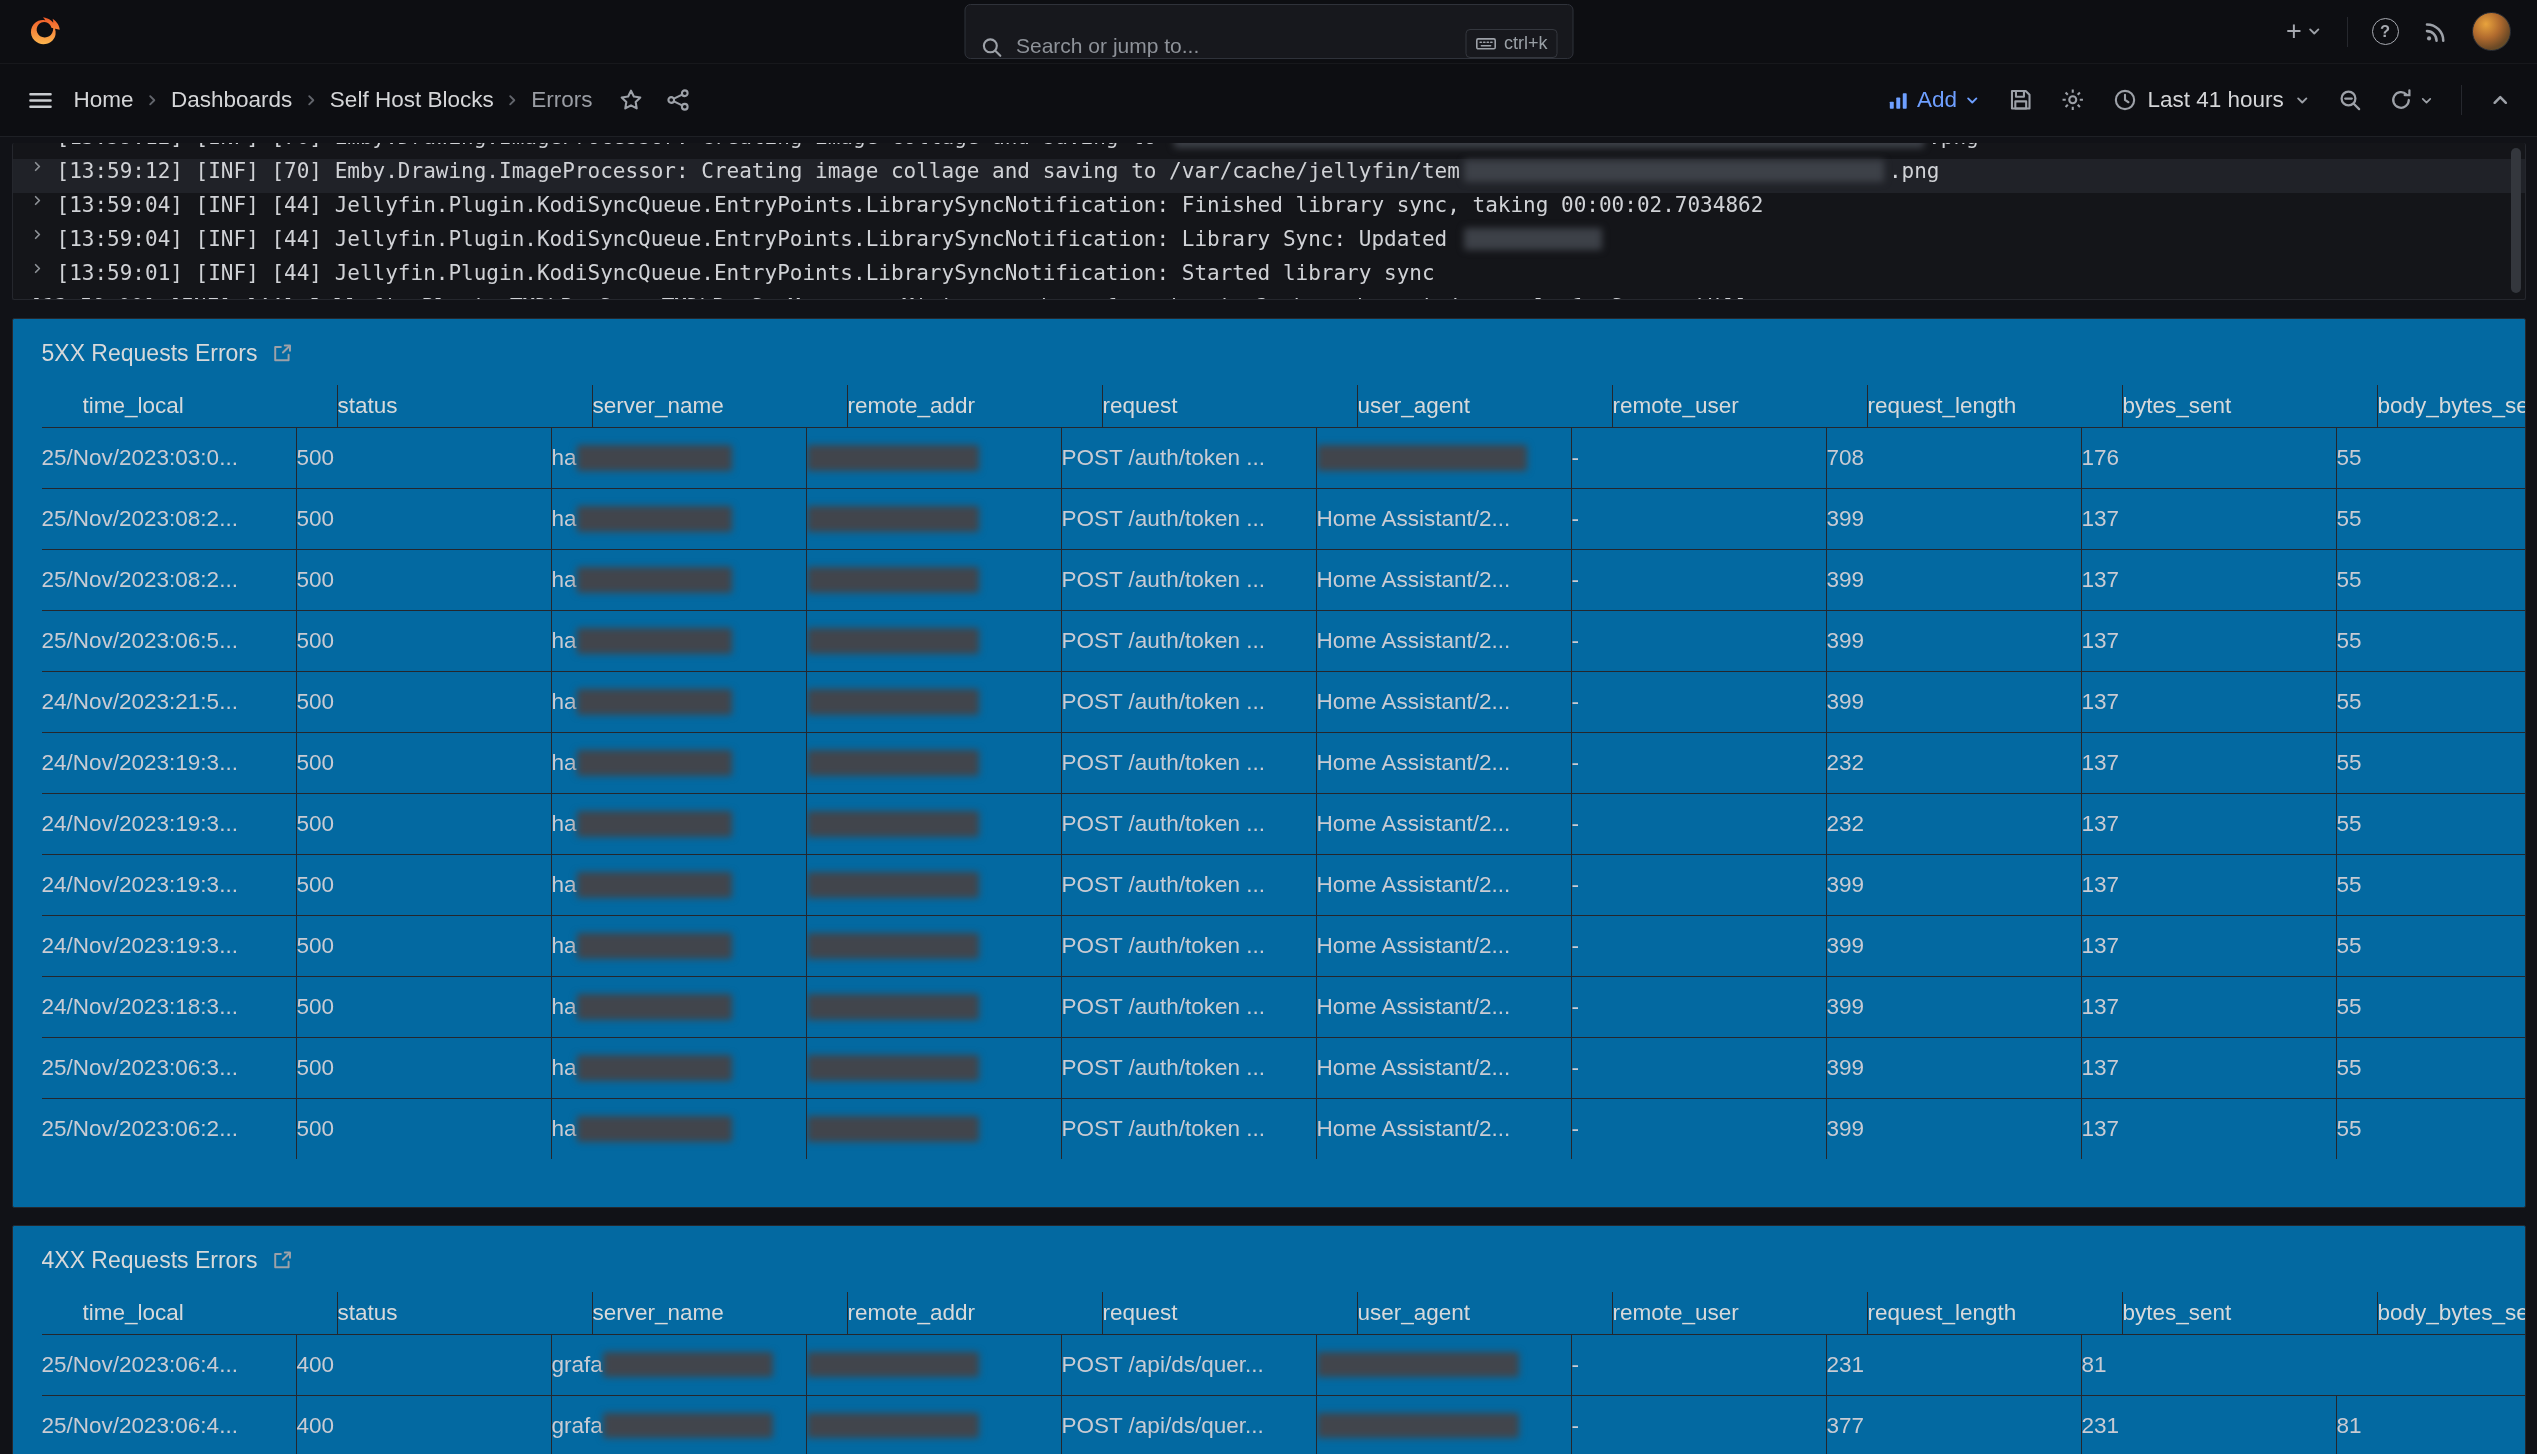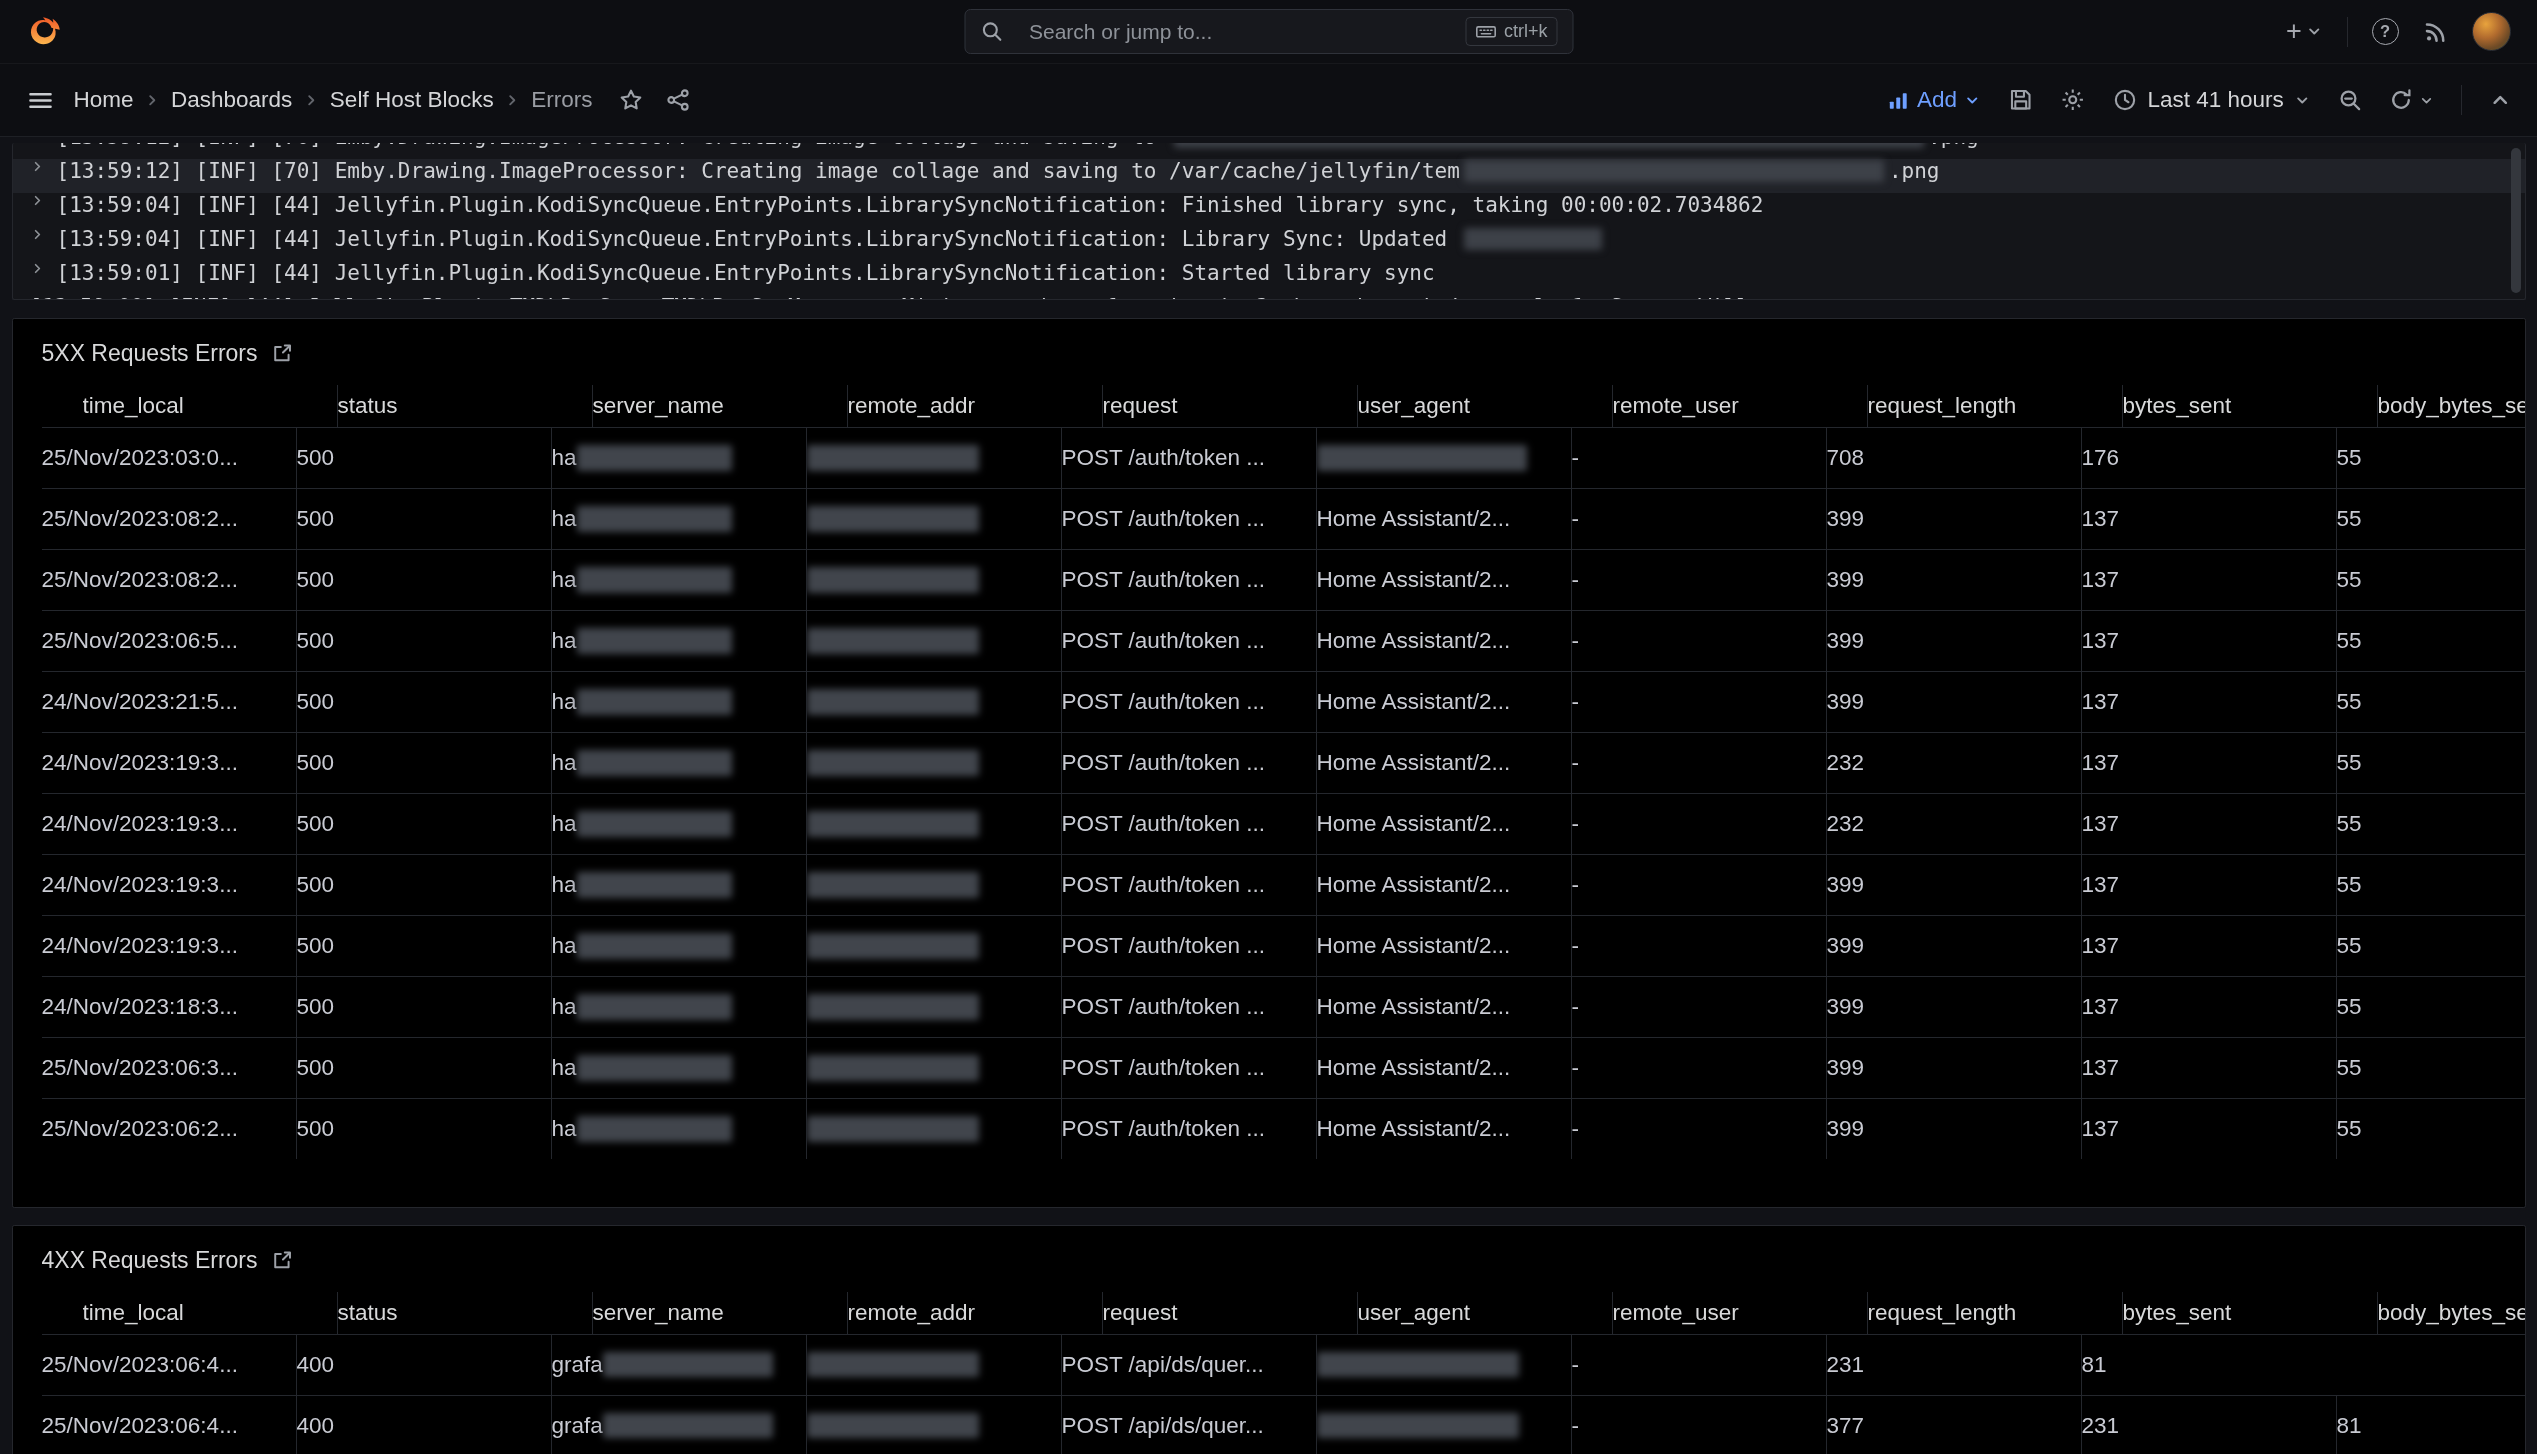--- a/index.html
+++ b/index.html
@@ -13,21 +13,21 @@
   .icon { color:#9da1a8; }
 
   
   .topnav {
     height:64px; background:#0d0e12; display:flex; align-items:center;
     padding:0 27px; position:relative; border-bottom:0.7px solid #17181c;
   }
   .logo-btn { width:37px; height:37px; cursor:pointer; }
   .search-wrap { position:absolute; left:50%; transform:translateX(-50%); width:609px; }
   .searchbox {
-    display:flex; align-items:center; gap:26px; height:45px;
+    display:flex; align-items:flex-end; gap:13px; height:55px;
     background:#17181d; border:0.7px solid #2f323a; border-radius:6px;
     padding:0 15px; color:#8e9299; font-size:21px;
   }
   .searchbox input {
     flex:1; background:transparent; border:none; outline:none;
     color:#c7c9d1; font-size:21px; font-family:"Liberation Sans", sans-serif;
   }
   .searchbox input::placeholder { color:#8e9299; }
   .kbd-badge {
     display:flex; align-items:center; gap:7.5px;
@@ -60,21 +60,21 @@
   .crumb:first-child .sep { display:none; }
   .crumb:last-child .crumb-label { color:#9a9da4; }
   .dash-actions { display:flex; align-items:center; gap:22.5px; margin-left:7.5px; }
   .tb-right { margin-left:auto; display:flex; align-items:center; gap:27px; }
   .add-btn { display:flex; align-items:center; gap:7.5px; color:#6e9fff; font-size:22.5px; font-weight:500; cursor:pointer;justify-content:space-between; }
   .timepicker { display:flex; align-items:center; gap:10.5px; color:#d5d6d8; font-size:22.5px; cursor:pointer; }
   .refresh-group { display:flex; align-items:center; gap:6px; cursor:pointer; }
 
   
   .content { padding:6px 12px 0 12px; }
-  .panel { background:#000000; border:0.7px solid #25272d; border-radius:2.2px; }
+  .panel { background:#0369a1; border:0.7px solid #25272d; border-radius:2.2px; }
 
   
   .log-panel {
     height:157px; overflow:hidden; position:relative;
     background:#141519; border-top:none; margin-bottom:18px;
   }
   .log-rows { margin-top:-18px; font-family:"DejaVu Sans Mono", monospace; font-size:21px; color:#d0d2d6; }
   .log-row { display:flex; align-items:flex-start; height:34px; padding:0 16.5px; white-space:nowrap; cursor:pointer; }
   .log-row:nth-child(2) { background:#202228; }
   .log-caret { margin-right:12px; color:#8e9297; flex:0 0 auto; }

